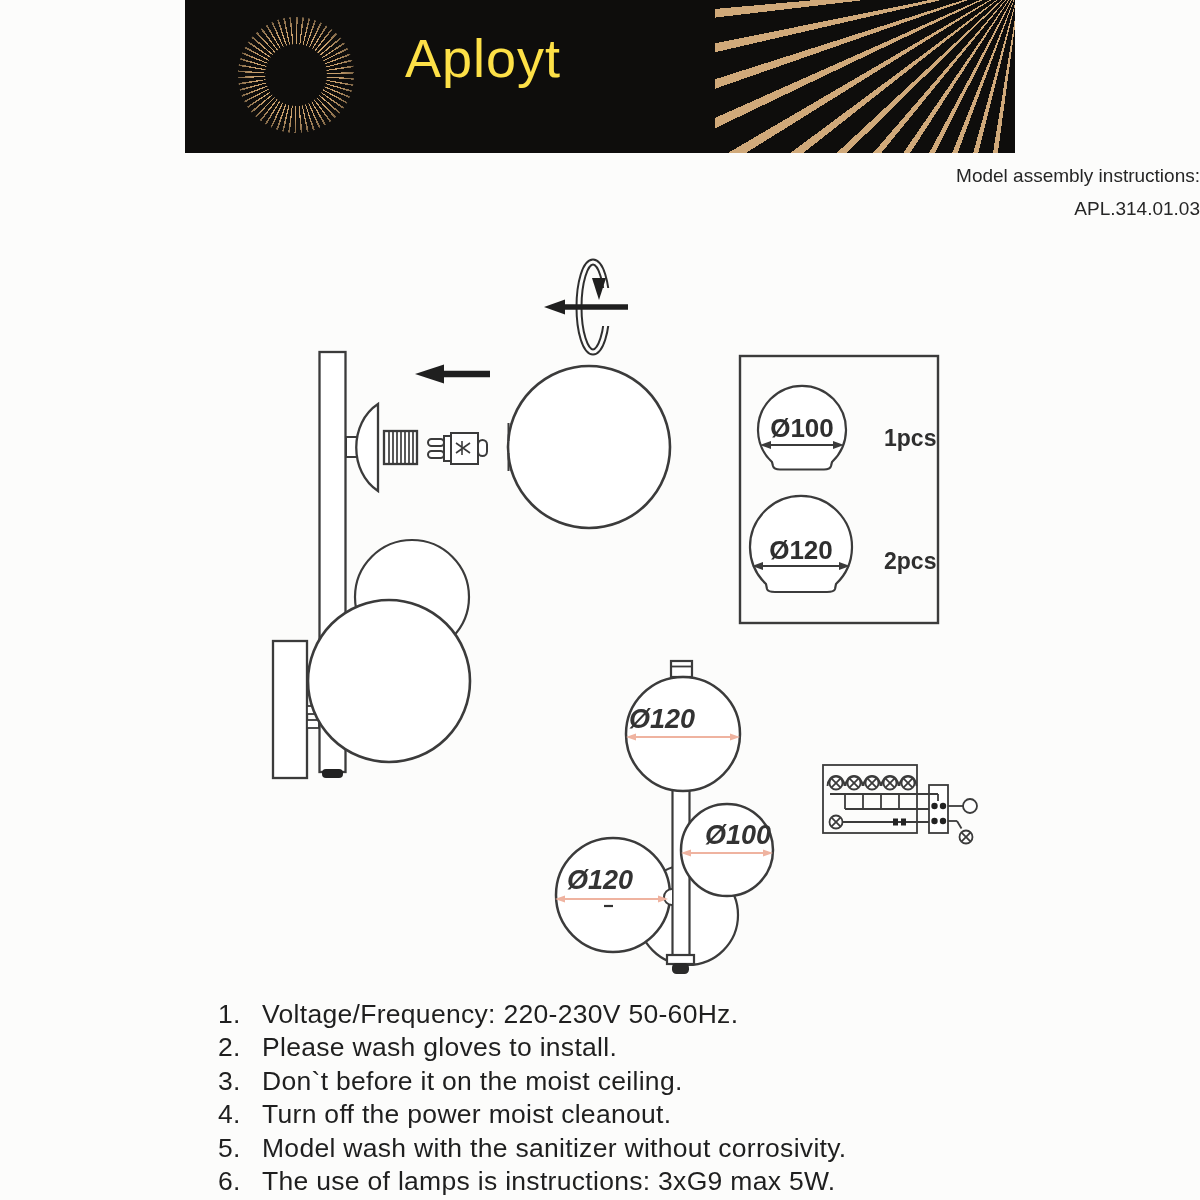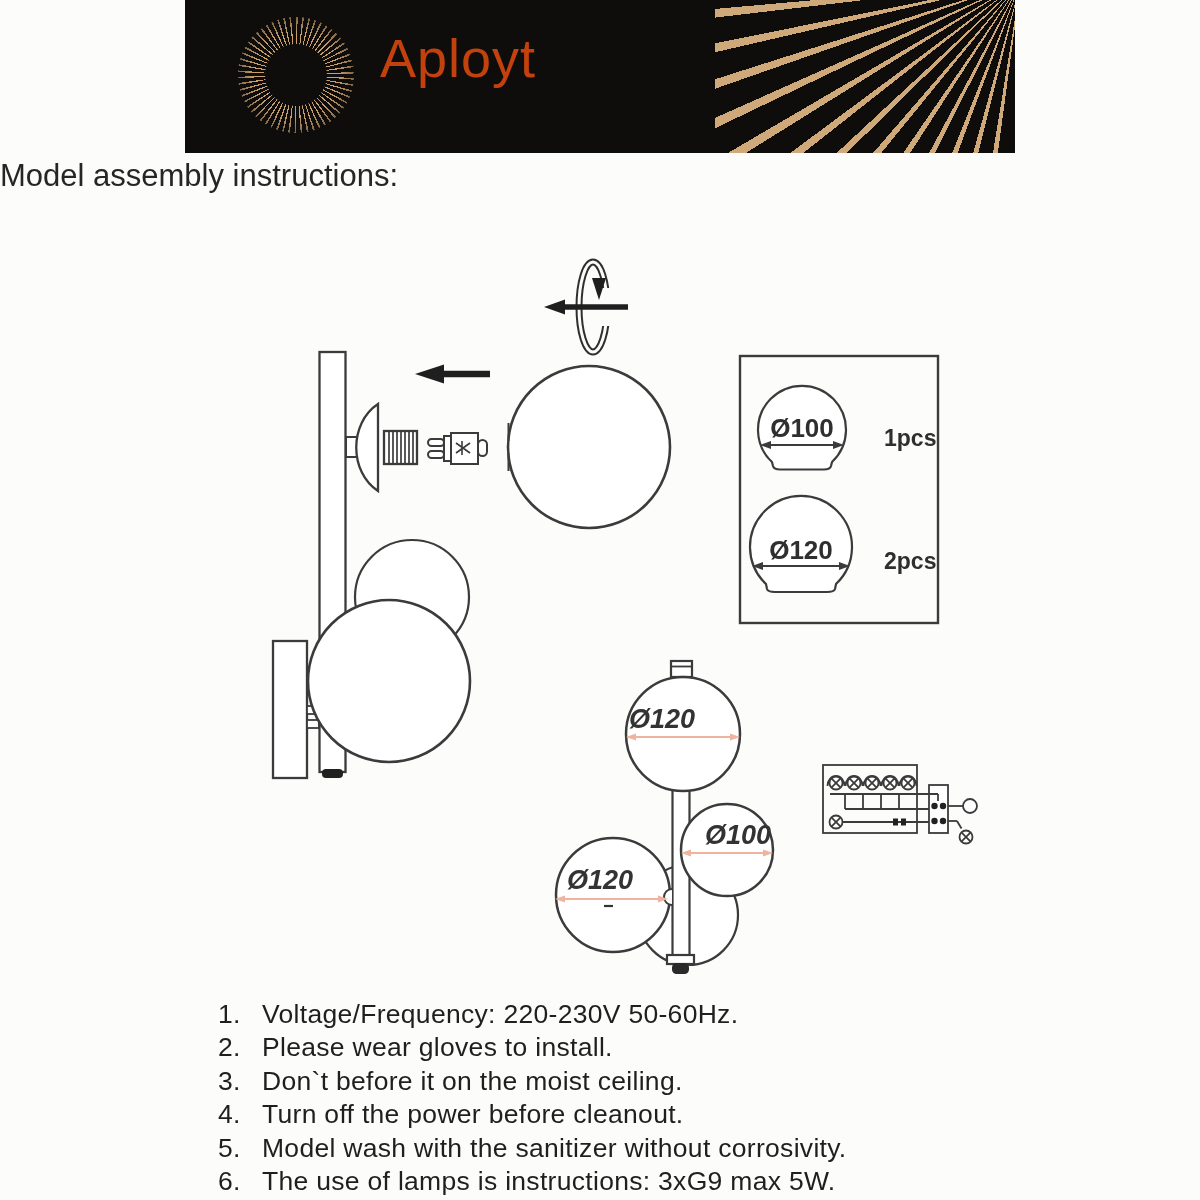--- a/index.html
+++ b/index.html
@@ -20,34 +20,34 @@
     background:repeating-conic-gradient(#c9a06d 0deg 1.7deg, rgba(0,0,0,0) 1.7deg 6.2deg);
   }
   .sunburst::before {
     content:""; position:absolute; inset:-1px; border-radius:50%;
     background:radial-gradient(circle, rgba(14,13,12,0) 50%, rgba(14,13,12,0.45) 72%, #0e0d0c 98%);
   }
   .sunburst::after {
     content:""; position:absolute; inset:27px; border-radius:50%; background:#0e0d0c;
   }
   .brand {
-    position:absolute; left:195px; top:28px;
+    position:absolute; left:220px; top:28px;
     font-size:54px; line-height:60px; font-weight:400; letter-spacing:1px;
-    color:#c2410c;
+    color:#fde047;
   }
   .banner-rays {
     position:absolute; top:0; right:0; width:300px; height:153px;
     background:repeating-conic-gradient(from 183deg at 102% -12%, rgba(0,0,0,0) 0deg 4.7deg, #d0a97a 4.7deg 6.3deg);
   }
 
   
   .title-block {
     position:absolute; left:0; top:159px; width:1200px;
-    text-align:left; color:#262626;
-    font-size:31px; line-height:33px; font-weight:400;
+    text-align:right; color:#262626;
+    font-size:19px; line-height:33px; font-weight:400;
   }
 
   
   #drawing { position:absolute; left:0; top:0; width:1200px; height:1200px; }
 
   
   .instructions {
     position:absolute; left:218px; top:998px; width:790px;
     color:#1f1f1f; font-size:26.5px; line-height:33.4px; letter-spacing:0.3px;
   }
@@ -61,20 +61,21 @@
 <div id="page">
 
   <div class="banner">
     <div class="sunburst"></div>
     <div class="brand">Aployt</div>
     <div class="banner-rays"></div>
   </div>
 
   <div class="title-block">
     <div>Model assembly instructions:</div>
+    <div>APL.314.01.03</div>
   </div>
 
   <svg id="drawing" viewBox="0 0 1200 1200">
     <defs>
       <g id="lamp" stroke="#3b3b3b" stroke-width="1.8">
         <circle r="6.5" fill="#ffffff"></circle>
         <line x1="-4.6" y1="-4.6" x2="4.6" y2="4.6"></line>
         <line x1="-4.6" y1="4.6" x2="4.6" y2="-4.6"></line>
       </g>
     </defs>
@@ -239,29 +240,29 @@
     </g>
   </svg>
 
   <div class="instructions">
     <div class="instr-row">
       <span class="instr-num">1.</span>
       <span class="instr-text">Voltage/Frequency: 220-230V 50-60Hz.</span>
     </div>
     <div class="instr-row">
       <span class="instr-num">2.</span>
-      <span class="instr-text">Please wear gloves to install.</span>
+      <span class="instr-text">Please wash gloves to install.</span>
     </div>
     <div class="instr-row">
       <span class="instr-num">3.</span>
       <span class="instr-text">Don`t before it on the moist ceiling.</span>
     </div>
     <div class="instr-row">
       <span class="instr-num">4.</span>
-      <span class="instr-text">Turn off the power before cleanout.</span>
+      <span class="instr-text">Turn off the power moist cleanout.</span>
     </div>
     <div class="instr-row">
       <span class="instr-num">5.</span>
       <span class="instr-text">Model wash with the sanitizer without corrosivity.</span>
     </div>
     <div class="instr-row">
       <span class="instr-num">6.</span>
       <span class="instr-text">The use of lamps is instructions: 3xG9 max 5W.</span>
     </div>
   </div>

